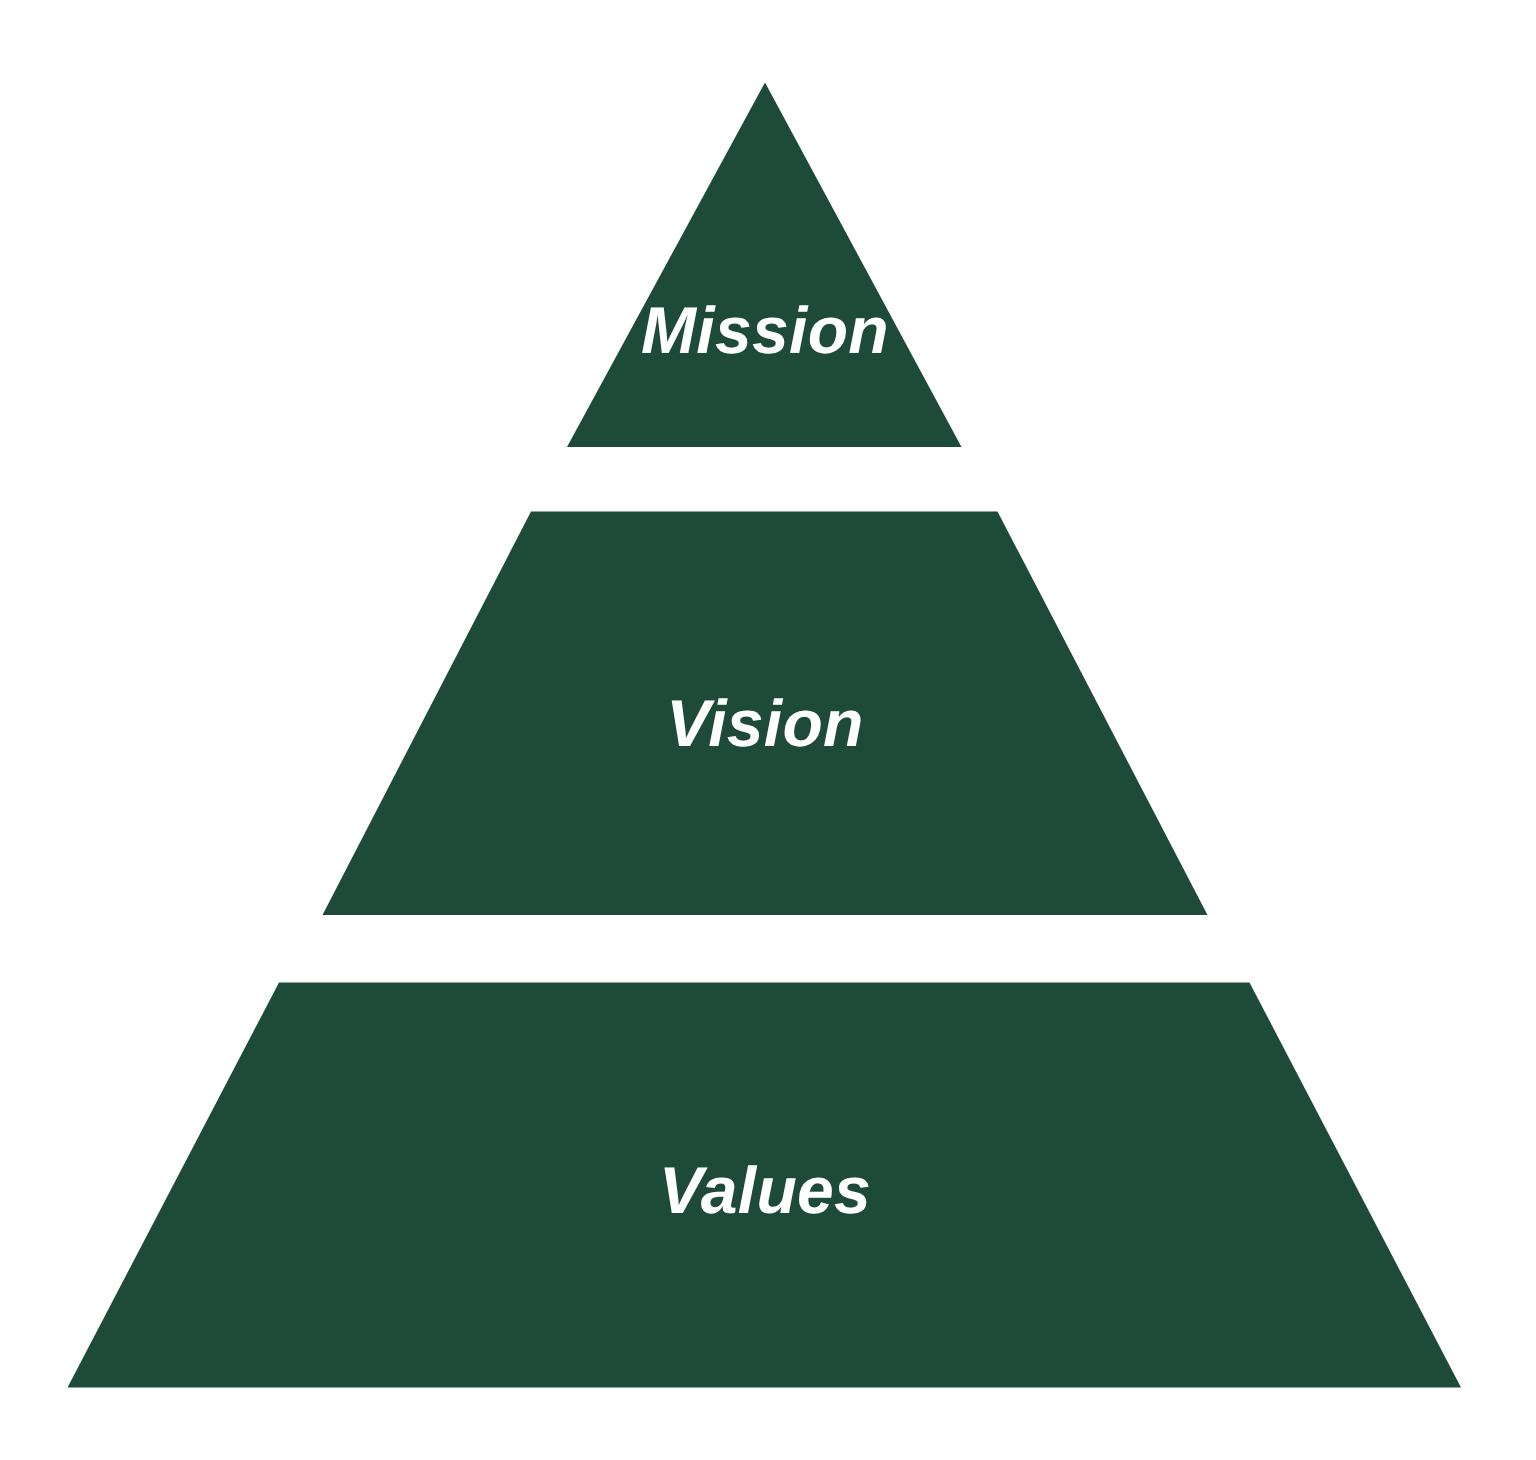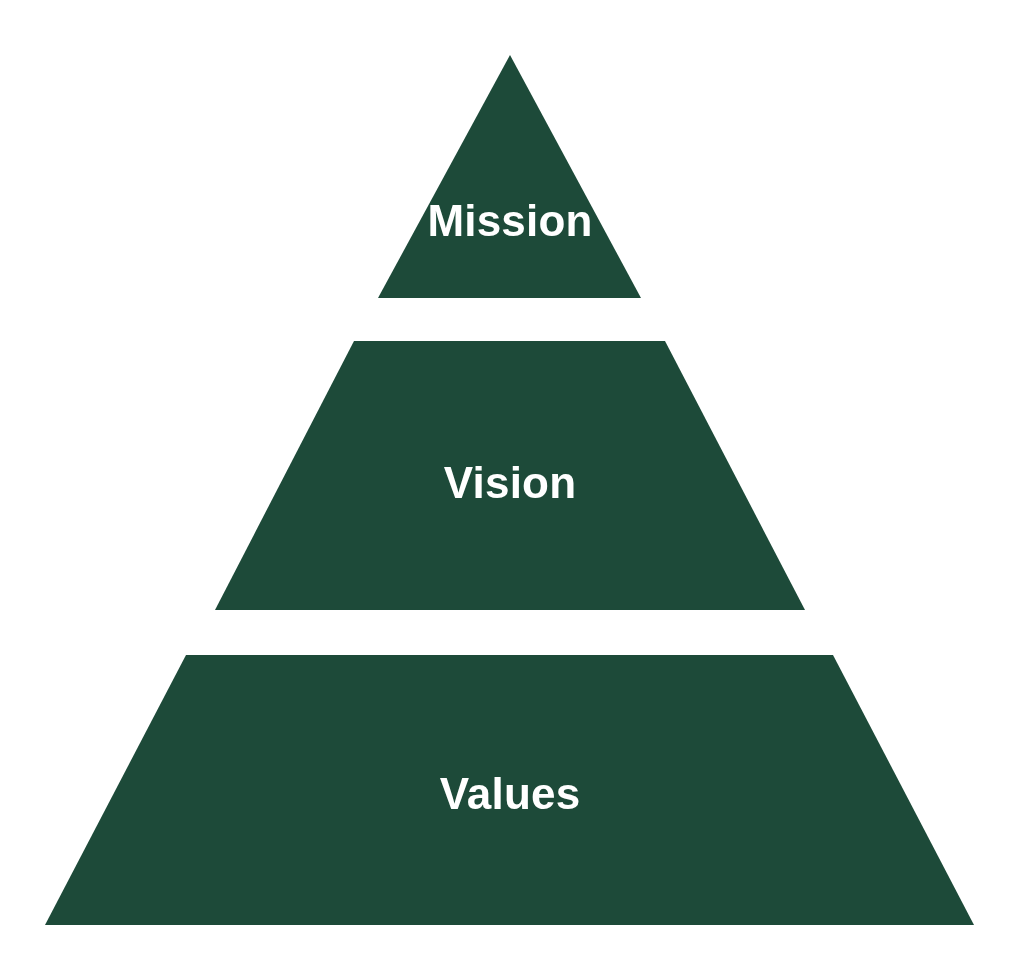--- a/index.html
+++ b/index.html
@@ -12,20 +12,21 @@
     width: 1024px;
     height: 973px;
     overflow: hidden;
     font-family: "Liberation Sans", "DejaVu Sans", sans-serif;
   }
   #pyramid-diagram {
     position: relative;
     width: 1024px;
     height: 973px;
     background: #ffffff;
+    font-style: italic;
   }
   #pyramid-svg {
     display: block;
     width: 1024px;
     height: 973px;
   }
   .band-shape {
     stroke: none;
   }
   .band-label {

